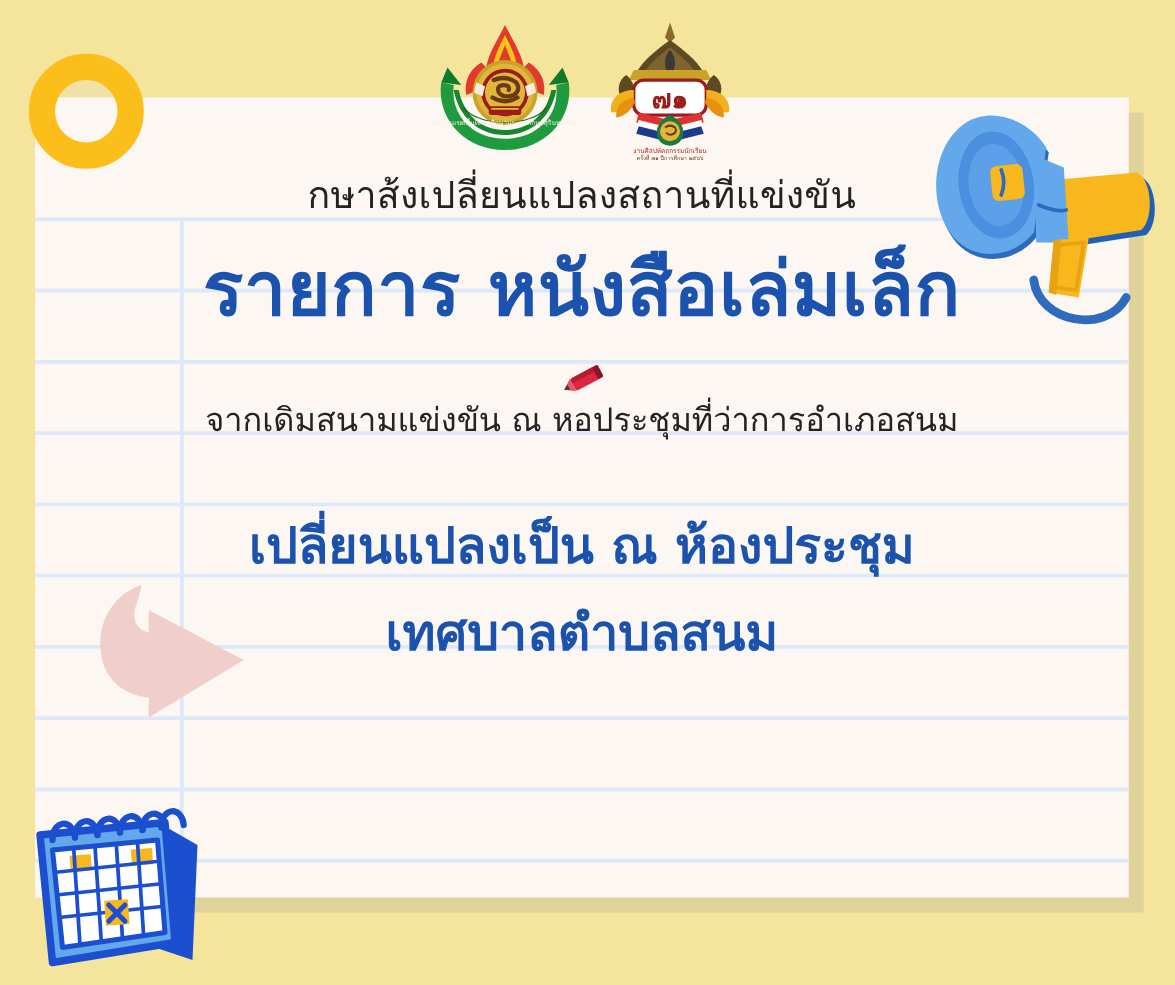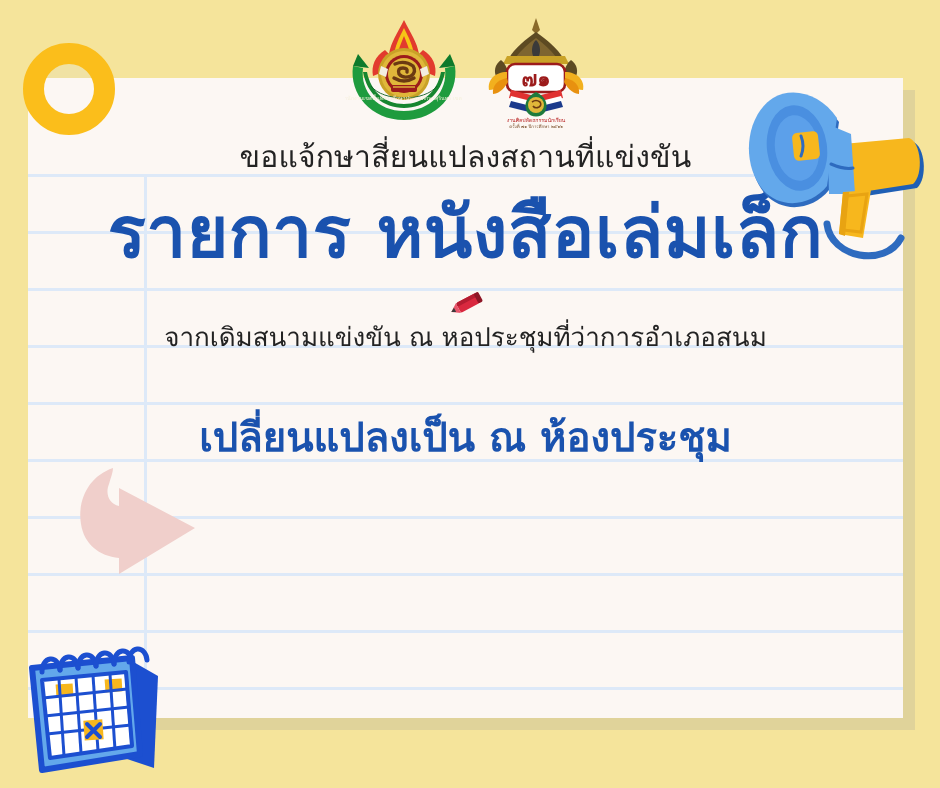--- a/index.html
+++ b/index.html
@@ -50,21 +50,21 @@
     box-sizing:border-box;padding:0 36px;text-align:center;
     font-family:"DejaVu Sans","Liberation Sans",sans-serif;
   }
   .subhead{
     margin:0;padding-top:57px;
     font-size:30px;line-height:44px;color:#232323;font-weight:400;letter-spacing:.2px;
   }
   .subhead span{display:block;}
   .headline{
     margin:0;padding-top:20px;
-    font-size:71px;line-height:67px;color:#1A52AE;font-weight:700;letter-spacing:.5px;
+    font-size:60px;line-height:67px;color:#1A52AE;font-weight:700;letter-spacing:.5px;
   }
   .headline span{display:block;}
   .from-line{
     margin:0;padding-top:22px;
     font-size:26px;line-height:34px;color:#232323;font-weight:400;
     display:flex;align-items:center;justify-content:center;gap:2px;flex-direction:column;
   }
   .to-block{
     margin:0;padding-top:42px;
     font-size:40px;line-height:58px;color:#1A52AE;font-weight:700;
@@ -171,21 +171,21 @@
       <path d="M55 86 q4 -3 8 0 q2 3 -1 5 q-4 2 -6 -1" fill="none" stroke="#6B3A12" stroke-width="1.6"></path>
 
       <text x="59" y="106" font-size="5.2" fill="#B82121" text-anchor="middle" font-family="DejaVu Sans, sans-serif">งานศิลปหัตถกรรมนักเรียน</text>
       <text x="59" y="112" font-size="4.4" fill="#6B3A12" text-anchor="middle" font-family="DejaVu Sans, sans-serif">ครั้งที่ ๗๑ ปีการศึกษา ๒๕๖๖</text>
     </svg>
   </div>
 
   <div class="content">
 
     <p class="subhead">
-      <span>ขอแจ้กษาสี่ยนแปลงสถานที่แข่งขัน</span>
+      <span>กษาส้งเปลี่ยนแปลงสถานที่แข่งขัน</span>
     </p>
 
     <h1 class="headline">
       <span>รายการ หนังสือเล่มเล็ก</span>
     </h1>
 
     <p class="from-line">
       <svg width="38" height="30" viewBox="0 0 38 30" style="flex:none;margin-right:-2px">
         <g transform="rotate(-28 19 15)">
           <rect x="9" y="10" width="22" height="11" rx="2" fill="#D9283F"></rect>
@@ -193,20 +193,21 @@
           <path d="M9 10 L1 15.5 L9 21 Z" fill="#E8546A"></path>
           <path d="M5.2 13.1 L1 15.5 L5.2 17.9 Z" fill="#3A3A3A"></path>
           <rect x="29" y="10" width="5" height="11" rx="1.6" fill="#8E1526"></rect>
         </g>
       </svg>
       <span>จากเดิมสนามแข่งขัน ณ หอประชุมที่ว่าการอำเภอสนม</span>
     </p>
 
     <p class="to-block">
       <span>เปลี่ยนแปลงเป็น ณ ห้องประชุม</span>
+      <span>เทศบาลตำบลสนม</span>
     </p>
   </div>
 
   <svg class="arrow" viewBox="0 0 135 115">
     <path d="M38 6
              C14 14 2 38 6 62
              C9 82 24 94 44 96
              L44 112
              L120 66
              L44 26

